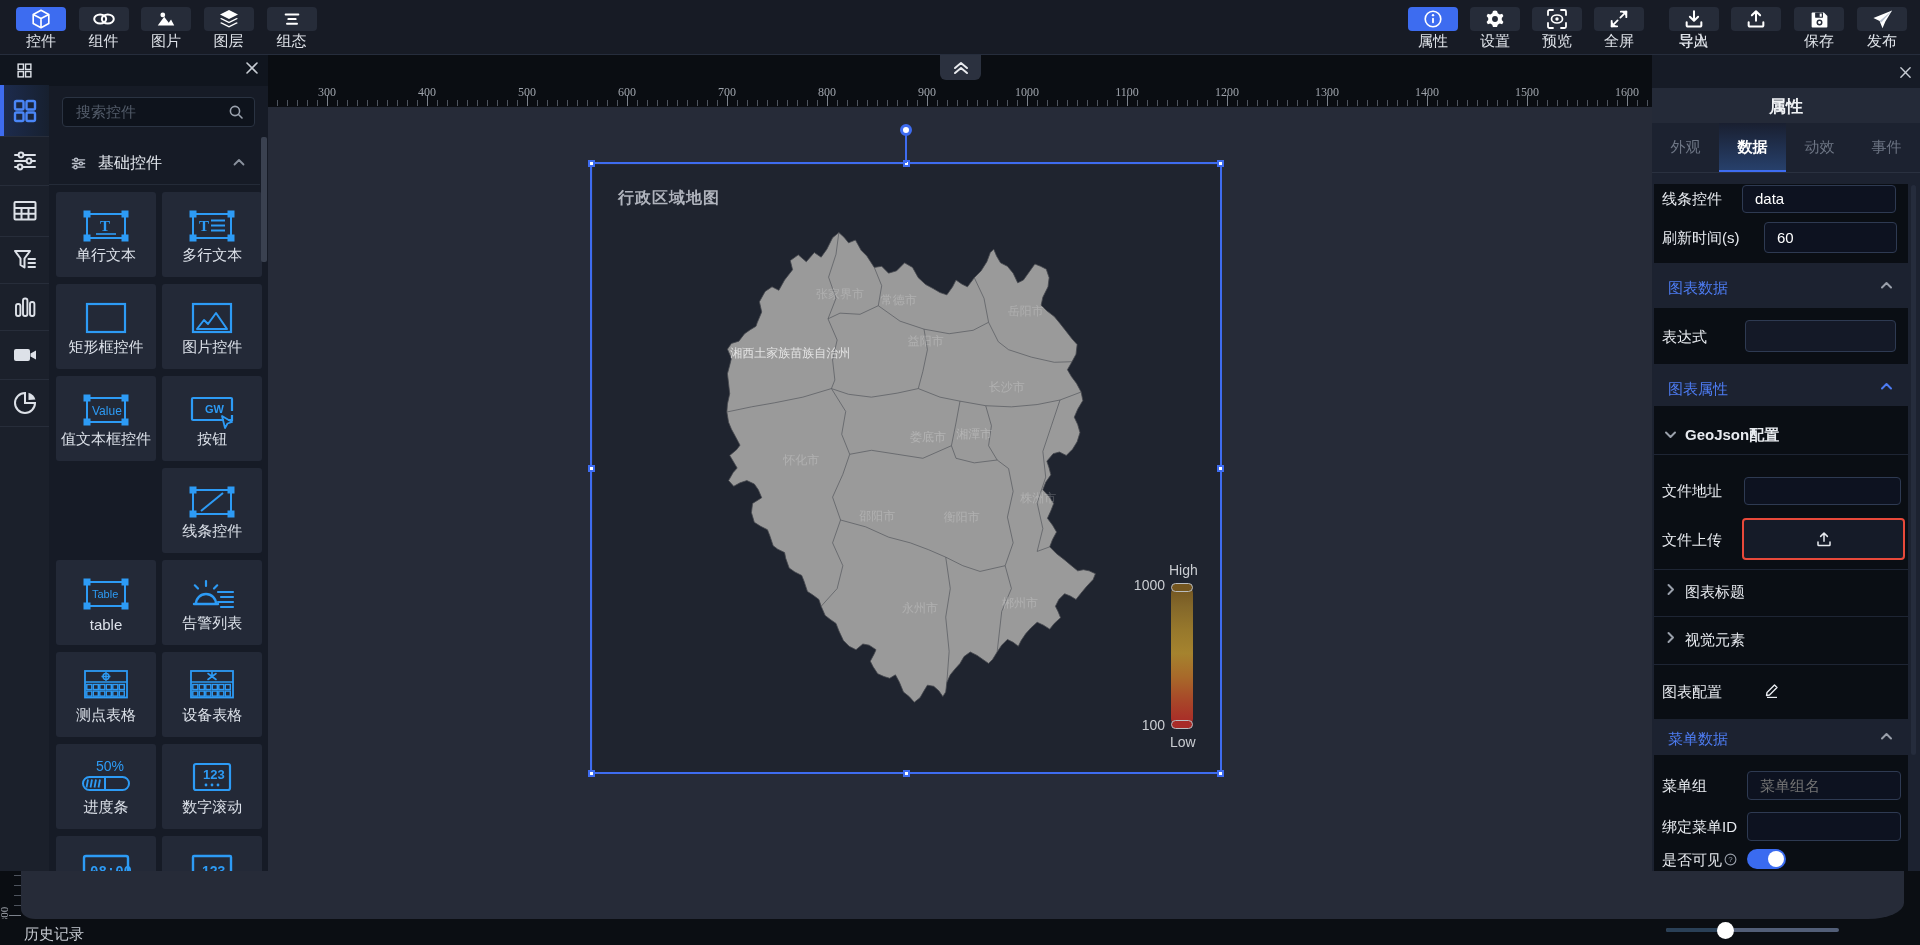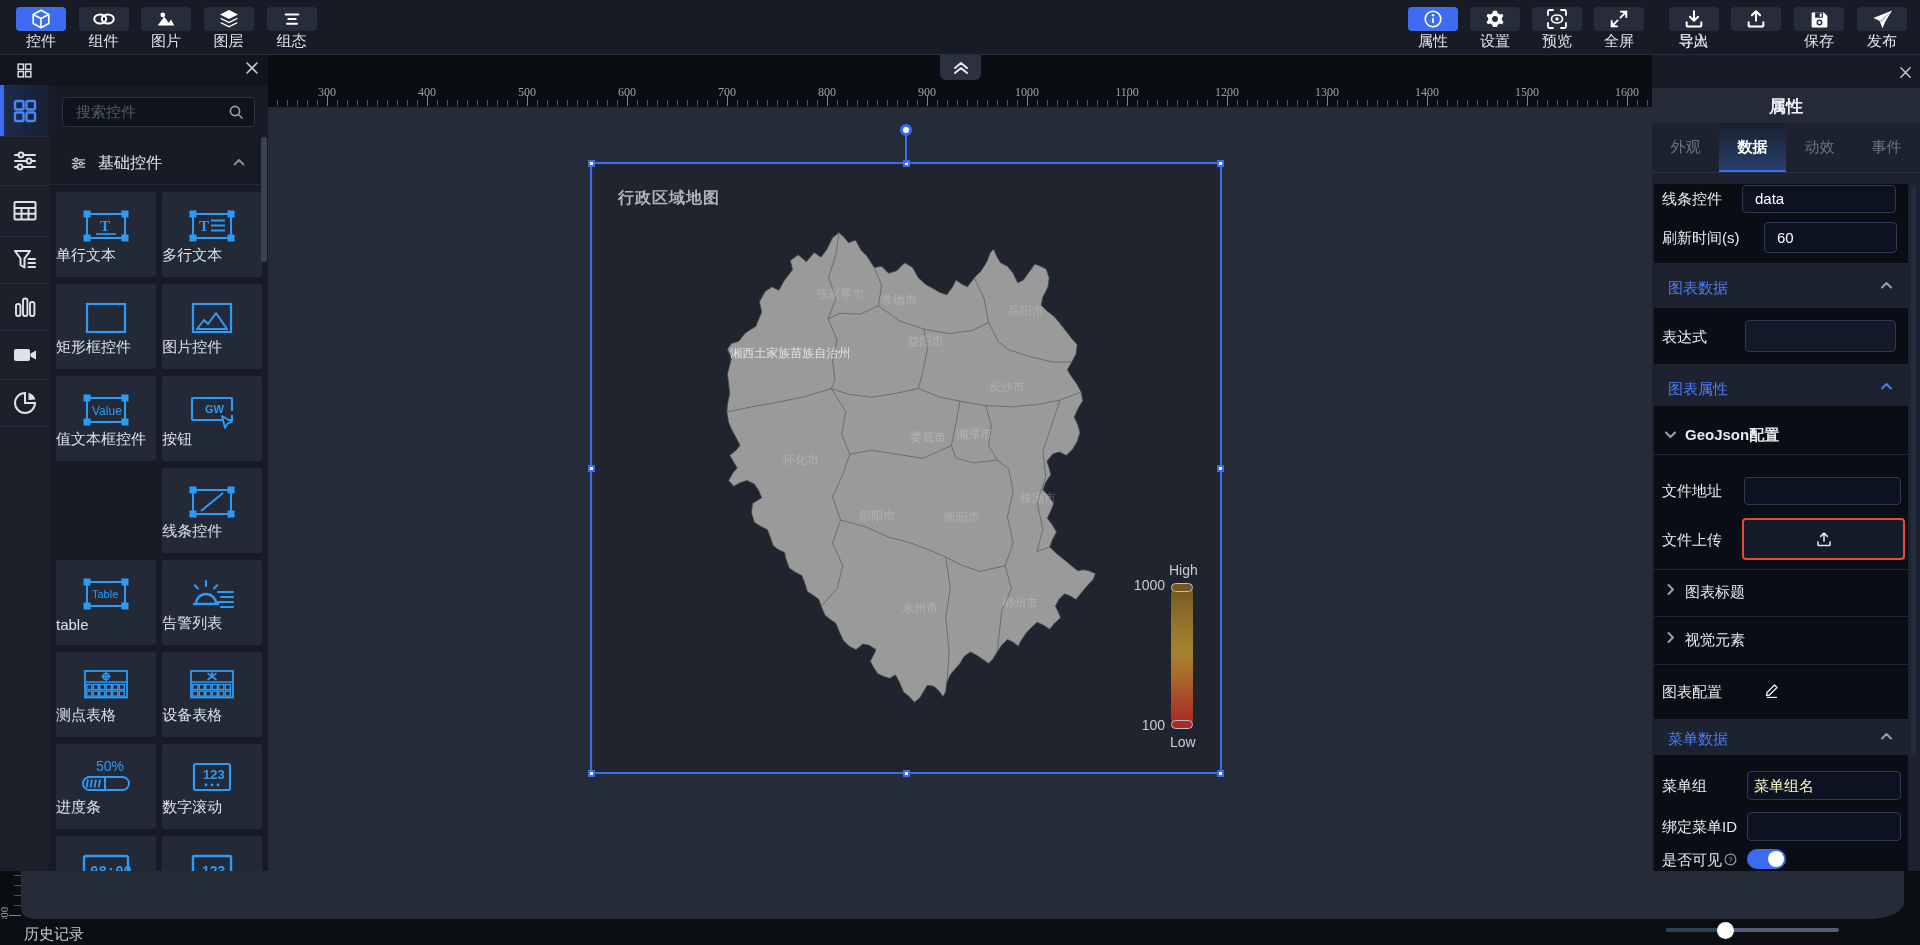--- a/index.html
+++ b/index.html
@@ -1,21 +1,21 @@
 <!DOCTYPE html>
 <html><head><meta charset="utf-8">
 <style>
 * { margin:0; padding:0; box-sizing:border-box; }
 html,body { width:1920px; height:945px; overflow:hidden; background:#0b0e13; font-family:"Liberation Sans",sans-serif; }
 .abs { position:absolute; }
 .toolbtn { position:absolute; top:7px; width:50px; height:24px; border-radius:4px; background:#262c39; display:flex; align-items:center; justify-content:center; }
 .toolbtn.blue { background:#3d6cf0; }
 .toollbl { position:absolute; top:32px; width:50px; text-align:center; font-size:15px; color:#dfe3e9; }
 .card { position:absolute; width:100px; height:85px; background:#232937; border-radius:3px; }
-.cardlbl { position:absolute; bottom:12px; width:100%; text-align:left; font-size:15px; color:#dce1e9; }
+.cardlbl { position:absolute; bottom:12px; width:100%; text-align:center; font-size:15px; color:#dce1e9; }
 .cardicon { position:absolute; top:10px; left:0; width:100%; height:48px; display:flex; align-items:center; justify-content:center; }
 .rlabel { position:absolute; left:10px; font-size:15px; color:#e8ebf0; }
 .rinput { position:absolute; background:#0d1220; border:1px solid #2e3a52; border-radius:4px; color:#fff; font-size:15px; line-height:26px; padding-left:12px; }
 .sechdr { position:absolute; left:0; width:254px; }
 .sechdr .t { position:absolute; left:16px; font-size:15px; color:#4d7cf2; }
 .blk { position:absolute; left:2px; width:254px; background:#0a0e14; }
 .chev { stroke:#9aa0ab; stroke-width:2; fill:none; stroke-linecap:round; stroke-linejoin:round; }
 .chevb { stroke:#4d7cf2; stroke-width:2; fill:none; stroke-linecap:round; stroke-linejoin:round; }
 </style></head>
 <body>
@@ -688,21 +688,21 @@
         <path d="M3 15.5 H13" stroke="#e8ebf0" stroke-width="1.4"></path>
       </svg>
 <div class="sechdr" style="top:664px;height:36px;">
         <div class="t" style="top:11px;">菜单数据</div>
       </div>
 <svg class="abs" style="left:228px;top:677px;" width="13" height="9" viewBox="0 0 13 9">
         <path d="M2 6.5 L6.5 2 L11 6.5" class="chev"></path>
       </svg>
 <div class="blk" style="top:700px;height:116px;"></div>
 <div class="rlabel" style="top:722px;">菜单组</div>
-<div class="rinput" style="left:95px;top:716px;width:154px;height:29px;line-height:27px;color:#fef9c3;padding-left:6px;">菜单组名</div>
+<div class="rinput" style="left:95px;top:716px;width:154px;height:29px;line-height:27px;color:#737373;">菜单组名</div>
 <div class="rlabel" style="top:763px;">绑定菜单ID</div>
 <div class="rinput" style="left:95px;top:757px;width:154px;height:29px;"></div>
 <div class="rlabel" style="top:796px;">是否可见</div>
 <svg class="abs" style="left:72px;top:798px;" width="13" height="13" viewBox="0 0 14 14">
         <circle cx="7" cy="7" r="5.8" fill="none" stroke="#9aa0ab" stroke-width="1.2"></circle>
         <text x="4.6" y="10" font-size="8.5" fill="#9aa0ab">?</text>
       </svg>
 <div class="abs" style="left:95px;top:794px;width:39px;height:20px;border-radius:10px;background:#3a6bf0;"></div>
 <div class="abs" style="left:116px;top:796px;width:16px;height:16px;border-radius:50%;background:#fff;"></div>
 <div class="abs" style="left:259px;top:130px;width:5px;height:570px;background:#252c3c;border-radius:2.5px;"></div>

